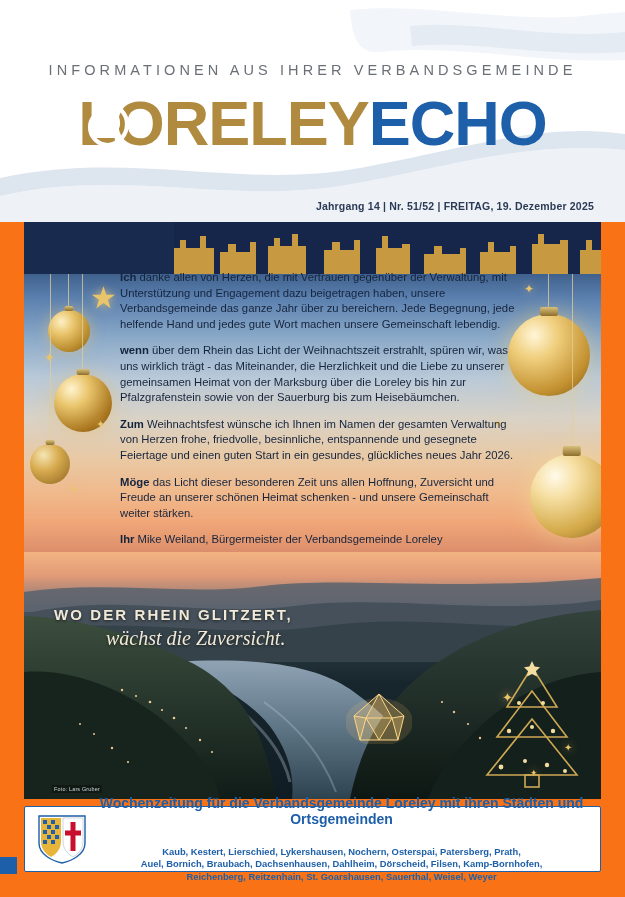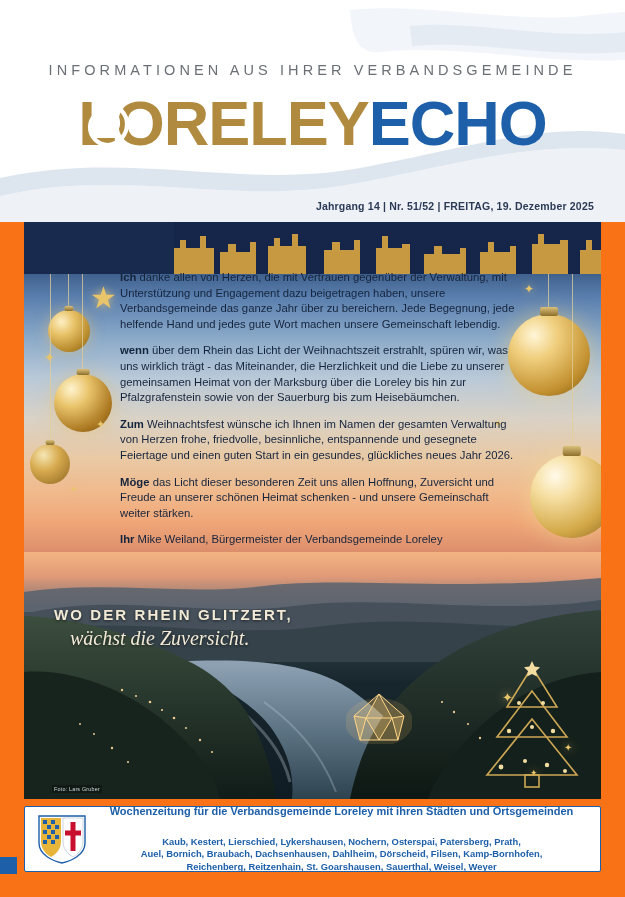--- a/index.html
+++ b/index.html
@@ -145,21 +145,21 @@
     font-size: 15px;
     letter-spacing: 2.1px;
     font-weight: 600;
     text-shadow: 0 1px 3px rgba(0,0,0,.6);
   }
   .slogan-2 {
     font-family: "Liberation Serif", serif;
     font-style: italic;
     font-size: 20px;
     margin-top: 4px;
-    margin-left: 16px;
+    margin-left: 52px;
     text-shadow: 0 1px 3px rgba(0,0,0,.6);
   }
 
   .photo-credit {
     position: absolute;
     left: 28px;
     bottom: 6px;
     font-size: 5.4px;
     color: #cfd6dc;
     background: rgba(0,0,0,.28);
@@ -230,21 +230,21 @@
     margin-left: 8px;
     flex: 0 0 auto;
   }
   .footer-text {
     flex: 1 1 auto;
     text-align: center;
     color: #1d5fa8;
     padding: 0 10px 0 2px;
   }
   .footer-title {
-    font-size: 11px;
+    font-size: 14px;
     font-weight: 700;
     margin-bottom: 19px;
   }
   .footer-list {
     font-size: 9.4px;
     font-weight: 700;
     line-height: 12.4px;
   }
 
   .corner-square {

